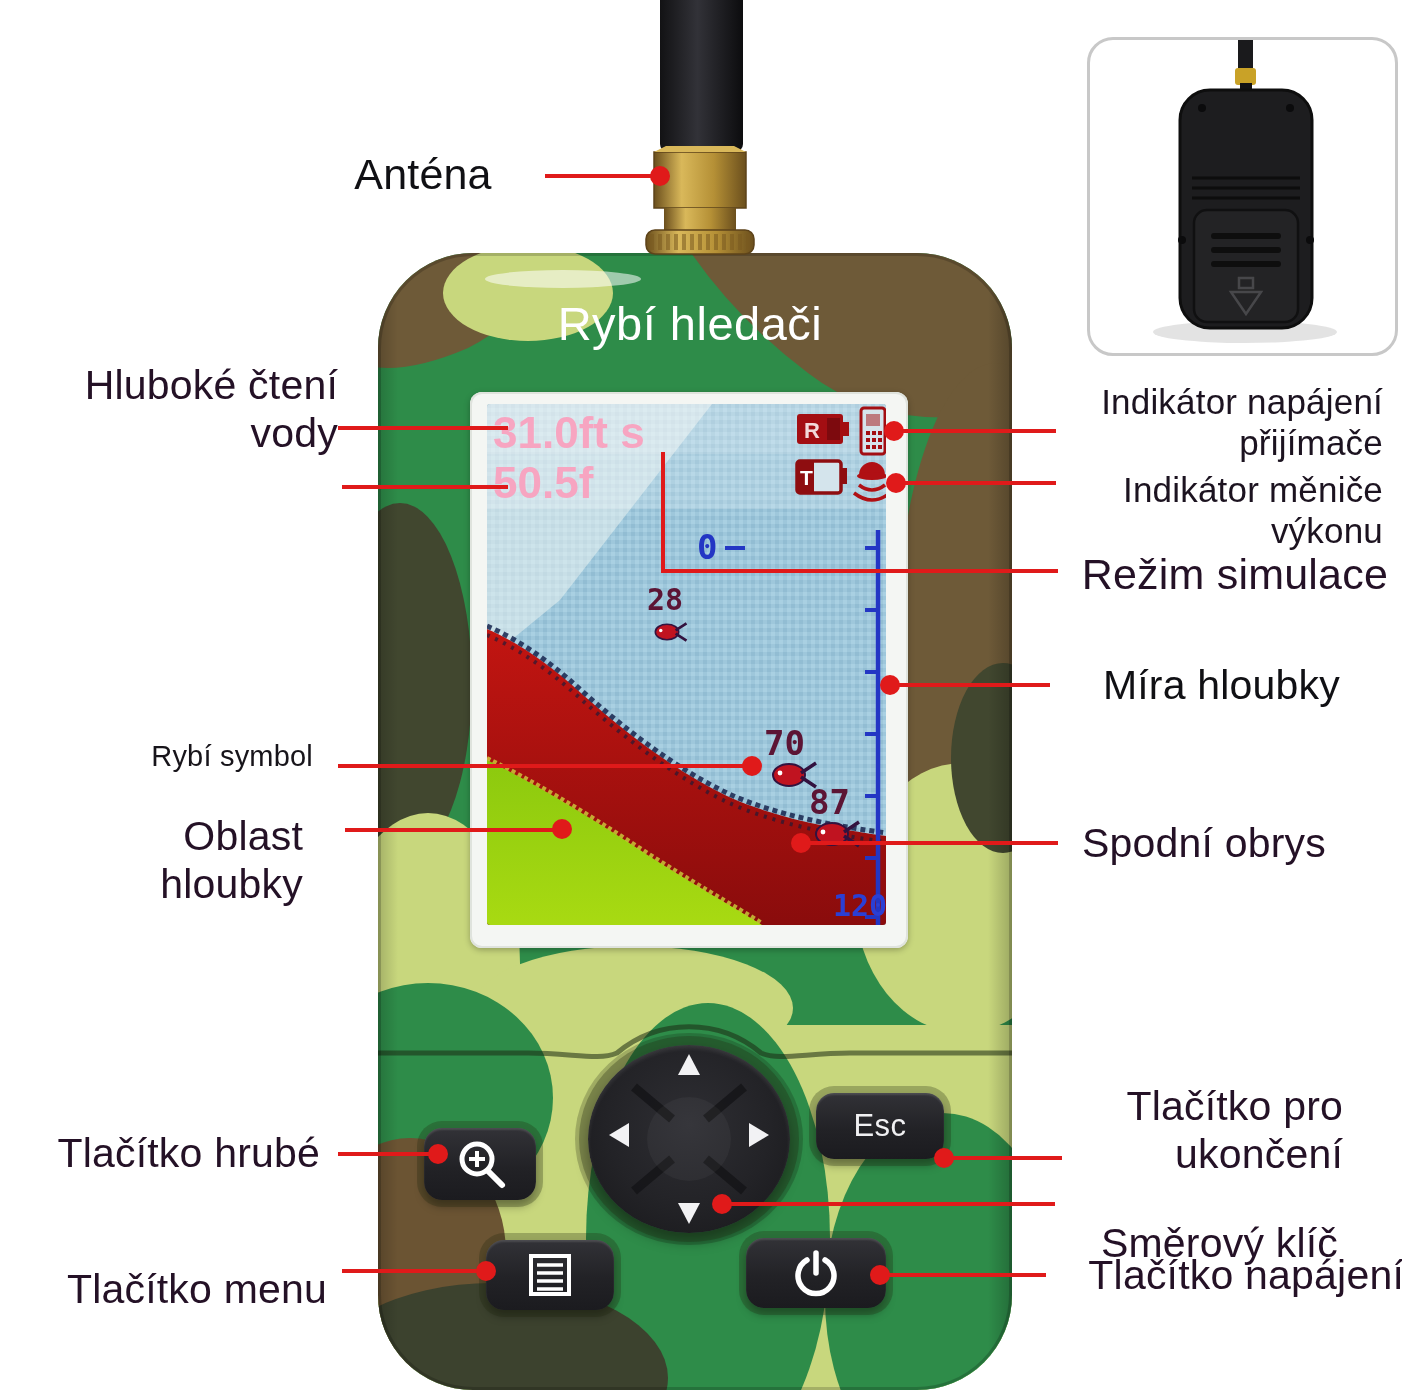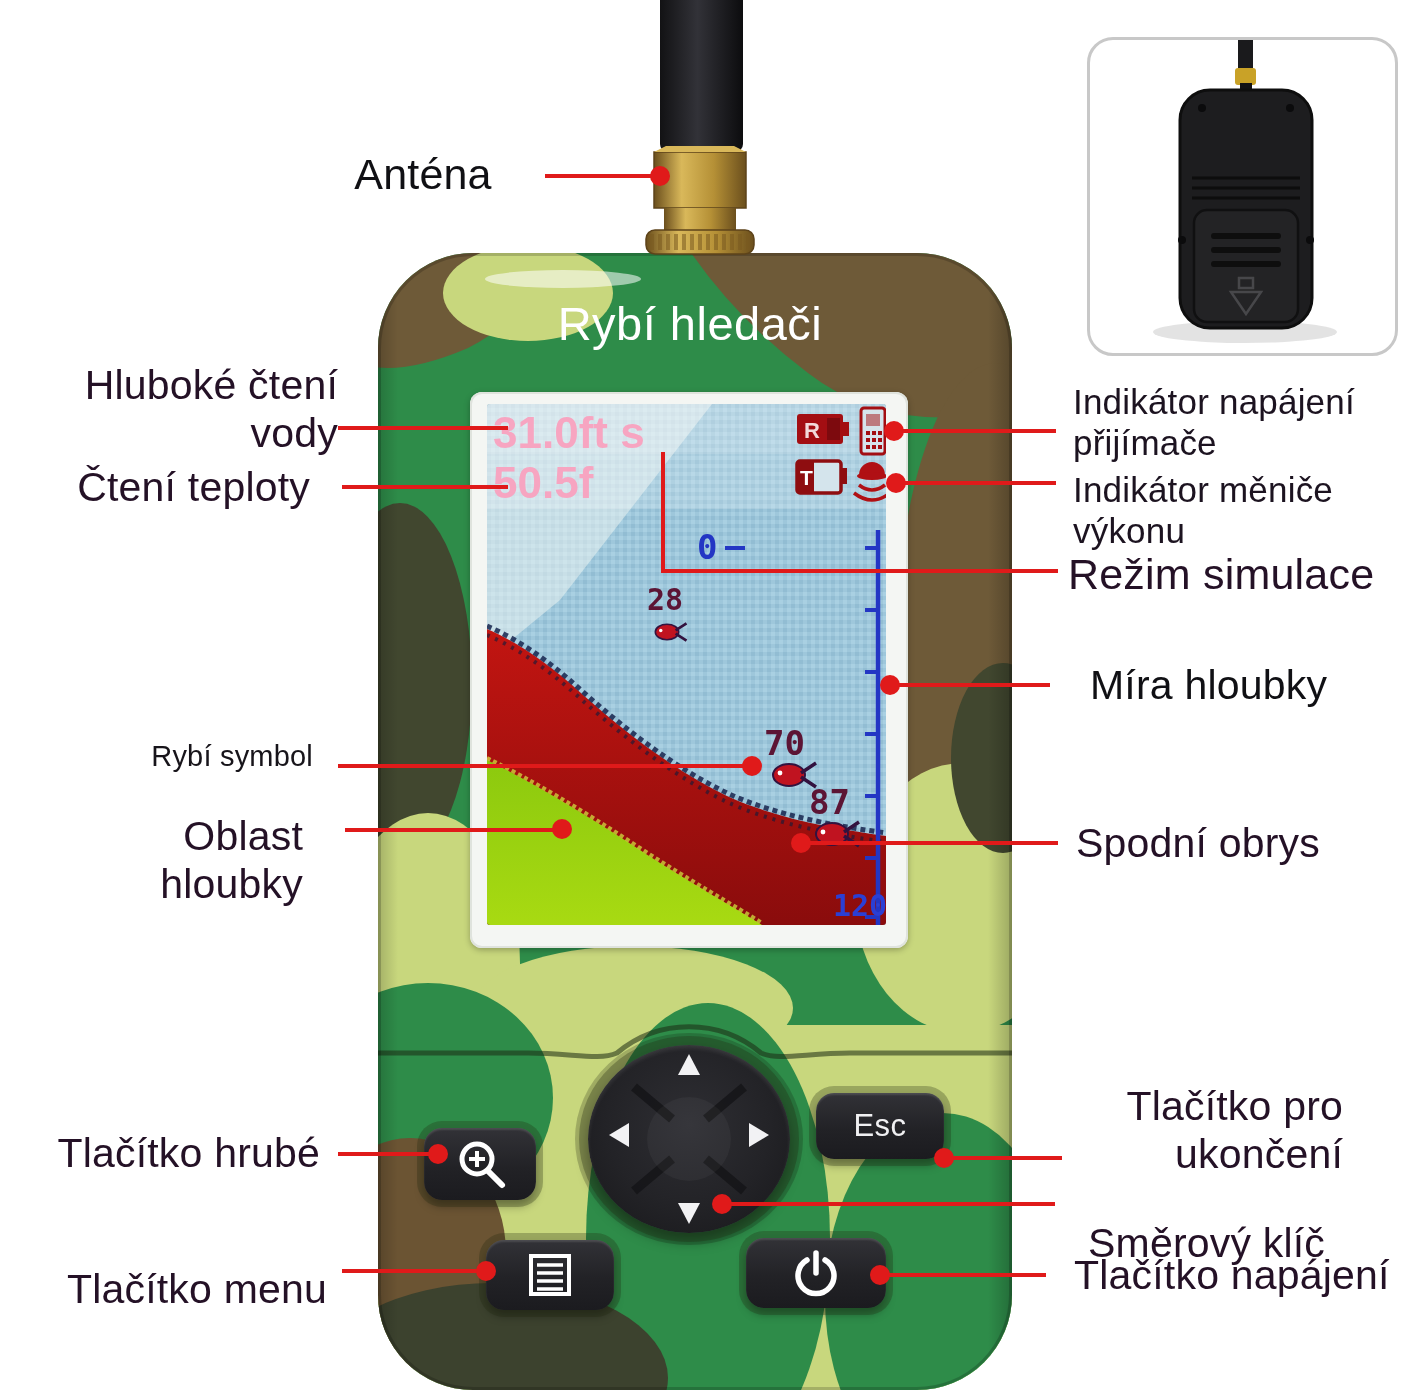--- a/index.html
+++ b/index.html
@@ -1,20 +1,20 @@
 <!DOCTYPE html>
 <html><head>
 <meta charset="utf-8">
 <style>
   html,body{margin:0;padding:0;background:#fff;}
   .canvas{position:relative;width:1402px;height:1397px;background:#fff;overflow:hidden;
           font-family:"Liberation Sans",sans-serif;}
   .abs{position:absolute;}
   
-  .lbl{position:absolute;color:#241126;font-weight:500;line-height:1.16;letter-spacing:0.2px;}
+  .lbl{position:absolute;color:#241126;font-weight:500;line-height:1.16;letter-spacing:0.2px;text-align:right;}
   .nowrap{white-space:nowrap;}
   .ta-c{text-align:right;} .ta-r{text-align:center;}
   
   .device{position:absolute;left:378px;top:253px;width:634px;height:1137px;}
   .device-svg{position:absolute;left:0;top:0;width:100%;height:100%;}
   .bezel{position:absolute;left:92px;top:139px;width:438px;height:556px;background:#f4f6f3;
          border-radius:12px;box-shadow:0 2px 6px rgba(0,0,0,.28), inset 0 0 0 2px #dfe3dd;}
   .sonar{position:absolute;left:17px;top:12px;width:399px;height:521px;border-radius:3px;
          overflow:hidden;box-shadow:inset 0 0 0 1px #9fb0ae;}
   .title{position:absolute;left:455px;top:296px;width:470px;text-align:center;color:#ffffff;
@@ -327,21 +327,20 @@
         <line x1="728" y1="1204" x2="1055" y2="1204"></line>
       <circle cx="880" cy="1275" r="10" stroke="none"></circle>
         <line x1="886" y1="1275" x2="1046" y2="1275"></line>
     </g>
   </svg>
 
   <div class="lbl ta-r nowrap" style="left:318px;top:150px;width:210px;font-size:43px;color:#101014;">Anténa</div>
 
   <div class="lbl ta-c" style="left:28px;top:362px;width:310px;font-size:41px;">Hluboké čtení vody</div>
 
-  <div class="lbl ta-c nowrap" style="left:30px;top:464px;width:280px;font-size:41px;">Čtení teploty</div>
 
   <div class="lbl ta-c nowrap" style="left:58px;top:740px;width:255px;font-size:29px;color:#17141a;">Rybí symbol</div>
 
   <div class="lbl ta-c" style="left:118px;top:813px;width:185px;font-size:41px;">Oblast hloubky</div>
 
   <div class="lbl ta-c nowrap" style="left:35px;top:1130px;width:285px;font-size:41px;">Tlačítko hrubé</div>
 
   <div class="lbl ta-c nowrap" style="left:42px;top:1266px;width:285px;font-size:41px;">Tlačítko menu</div>
 
   <div class="lbl" style="left:1073px;top:382px;width:310px;font-size:35px;color:#1c1320;">Indikátor napájení přijímače</div>

